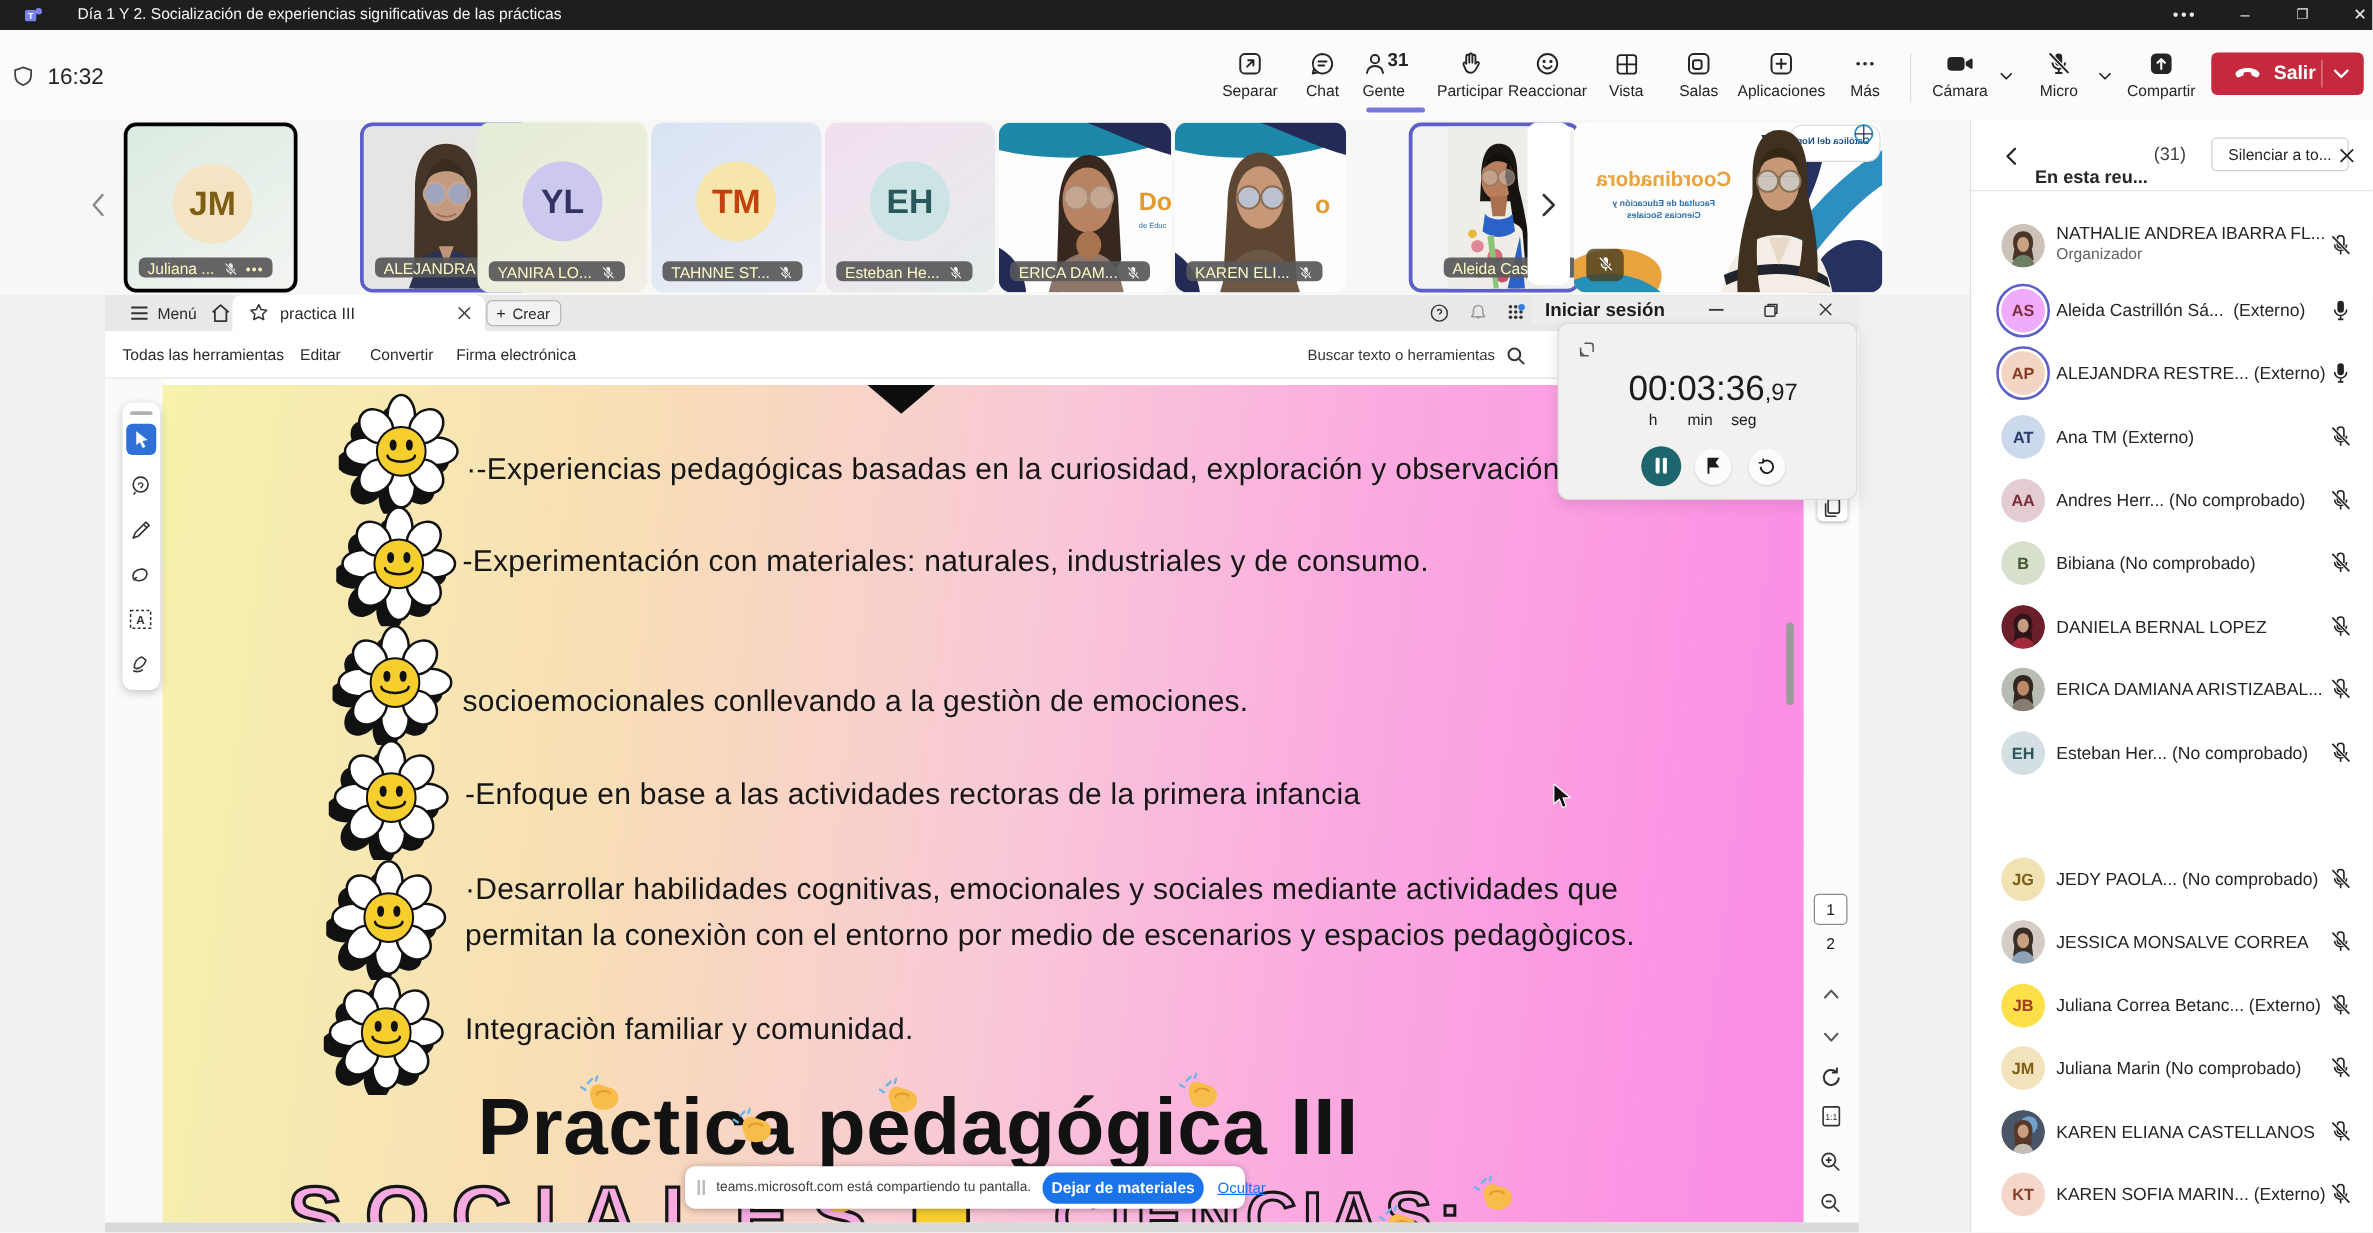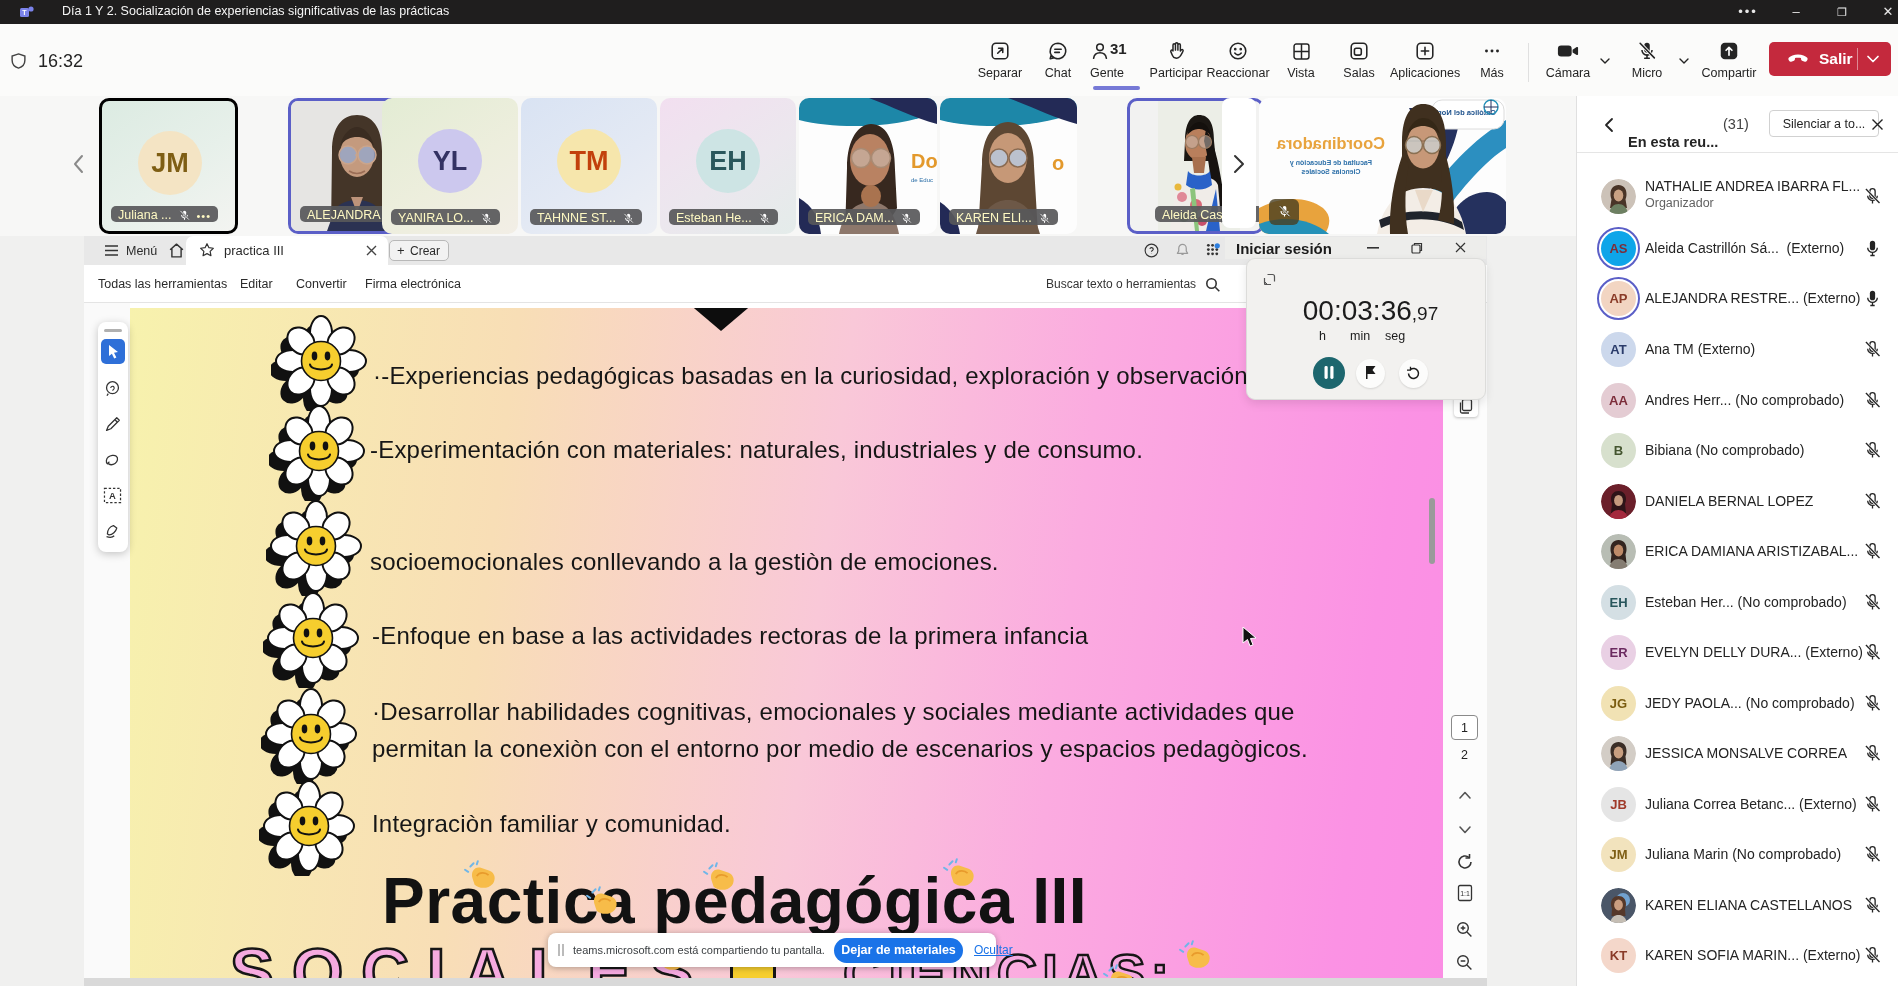--- a/index.html
+++ b/index.html
@@ -705,21 +705,21 @@
     <span class="pname" style="top:24px;font-size:12.5px;color:#616161;">Organizador</span>
     <svg class="pmic" viewBox="0 0 24 24" fill="none" stroke="#242424" stroke-width="1.5">
         <path d="M12 3a3 3 0 0 1 3 3v5a3 3 0 0 1-6 0V6a3 3 0 0 1 3-3z"></path>
         <path d="M6.5 11a5.5 5.5 0 0 0 11 0M12 16.5V20"></path>
         <path d="M4.5 3.5l15.5 16" stroke="#fff" stroke-width="3"></path>
         <path d="M4.5 3.5l15.5 16"></path>
       </svg>
   </div>
 
   <div class="prow" style="top:128px;">
-    <div class="pav" style="background:#0ea5e9;color:#7c2d3a;outline:2px solid #5b5fc7;outline-offset:2px;">AS</div>
+    <div class="pav" style="background:#f0abfc;color:#7c2d3a;outline:2px solid #5b5fc7;outline-offset:2px;">AS</div>
     <span class="pname">Aleida Castrillón Sá...&nbsp;&nbsp;(Externo)</span>
     <svg class="pmic" viewBox="0 0 24 24">
         <path d="M12 3a3 3 0 0 1 3 3v5a3 3 0 0 1-6 0V6a3 3 0 0 1 3-3z" fill="#242424"></path>
         <path d="M6.5 11a5.5 5.5 0 0 0 11 0M12 16.5V20M9.5 20h5" fill="none" stroke="#242424" stroke-width="1.5"></path>
       </svg>
   </div>
 
   <div class="prow" style="top:178px;">
     <div class="pav" style="background:#f2d5c2;color:#8a3b28;outline:2px solid #5b5fc7;outline-offset:2px;">AP</div>
     <span class="pname">ALEJANDRA RESTRE... (Externo)</span>
@@ -798,30 +798,20 @@
     <div class="pav" style="background:#d4dfe4;color:#28565c;">EH</div>
     <span class="pname">Esteban Her... (No comprobado)</span>
     <svg class="pmic" viewBox="0 0 24 24" fill="none" stroke="#242424" stroke-width="1.5">
         <path d="M12 3a3 3 0 0 1 3 3v5a3 3 0 0 1-6 0V6a3 3 0 0 1 3-3z"></path>
         <path d="M6.5 11a5.5 5.5 0 0 0 11 0M12 16.5V20"></path>
         <path d="M4.5 3.5l15.5 16" stroke="#fff" stroke-width="3"></path>
         <path d="M4.5 3.5l15.5 16"></path>
       </svg>
   </div>
 
-  <div class="prow" style="top:532px;">
-    <div class="pav" style="background:#e9d0e4;color:#6b2a60;">ER</div>
-    <span class="pname">EVELYN DELLY DURA... (Externo)</span>
-    <svg class="pmic" viewBox="0 0 24 24" fill="none" stroke="#242424" stroke-width="1.5">
-        <path d="M12 3a3 3 0 0 1 3 3v5a3 3 0 0 1-6 0V6a3 3 0 0 1 3-3z"></path>
-        <path d="M6.5 11a5.5 5.5 0 0 0 11 0M12 16.5V20"></path>
-        <path d="M4.5 3.5l15.5 16" stroke="#fff" stroke-width="3"></path>
-        <path d="M4.5 3.5l15.5 16"></path>
-      </svg>
-  </div>
 
   <div class="prow" style="top:583px;">
     <div class="pav" style="background:#f1e2b4;color:#7a5c10;">JG</div>
     <span class="pname">JEDY PAOLA... (No comprobado)</span>
     <svg class="pmic" viewBox="0 0 24 24" fill="none" stroke="#242424" stroke-width="1.5">
         <path d="M12 3a3 3 0 0 1 3 3v5a3 3 0 0 1-6 0V6a3 3 0 0 1 3-3z"></path>
         <path d="M6.5 11a5.5 5.5 0 0 0 11 0M12 16.5V20"></path>
         <path d="M4.5 3.5l15.5 16" stroke="#fff" stroke-width="3"></path>
         <path d="M4.5 3.5l15.5 16"></path>
       </svg>
@@ -837,21 +827,21 @@
     <span class="pname">JESSICA MONSALVE CORREA</span>
     <svg class="pmic" viewBox="0 0 24 24" fill="none" stroke="#242424" stroke-width="1.5">
         <path d="M12 3a3 3 0 0 1 3 3v5a3 3 0 0 1-6 0V6a3 3 0 0 1 3-3z"></path>
         <path d="M6.5 11a5.5 5.5 0 0 0 11 0M12 16.5V20"></path>
         <path d="M4.5 3.5l15.5 16" stroke="#fff" stroke-width="3"></path>
         <path d="M4.5 3.5l15.5 16"></path>
       </svg>
   </div>
 
   <div class="prow" style="top:684px;">
-    <div class="pav" style="background:#e5e5e5;color:#a03a2a;">JB</div>
+    <div class="pav" style="background:#fde047;color:#a03a2a;">JB</div>
     <span class="pname">Juliana Correa Betanc... (Externo)</span>
     <svg class="pmic" viewBox="0 0 24 24" fill="none" stroke="#242424" stroke-width="1.5">
         <path d="M12 3a3 3 0 0 1 3 3v5a3 3 0 0 1-6 0V6a3 3 0 0 1 3-3z"></path>
         <path d="M6.5 11a5.5 5.5 0 0 0 11 0M12 16.5V20"></path>
         <path d="M4.5 3.5l15.5 16" stroke="#fff" stroke-width="3"></path>
         <path d="M4.5 3.5l15.5 16"></path>
       </svg>
   </div>
 
   <div class="prow" style="top:734px;">

